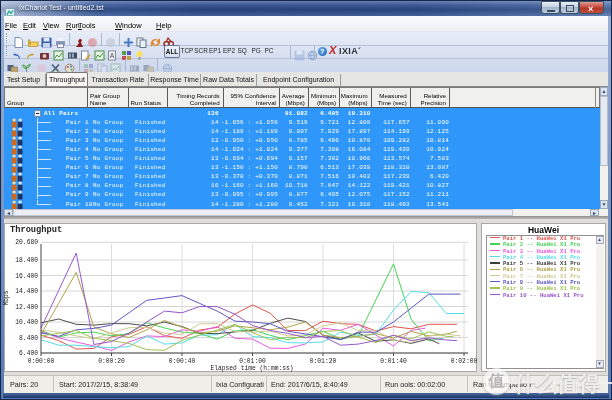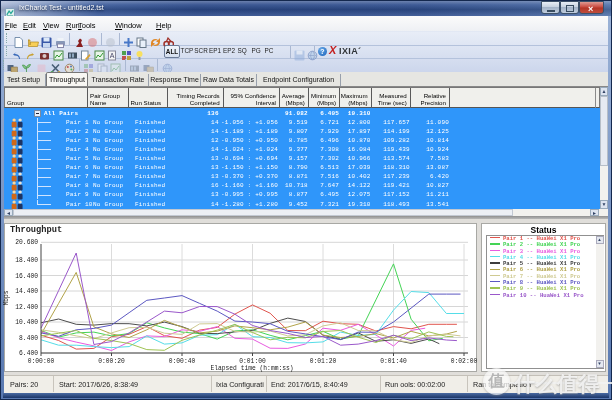--- a/index.html
+++ b/index.html
@@ -527,21 +527,21 @@
 <text x="323.0" y="362.5" text-anchor="middle" class="tick">0:01:20</text>
 <line x1="393.5" y1="353" x2="393.5" y2="356" stroke="#444" stroke-width="1"></line>
 <text x="393.5" y="362.5" text-anchor="middle" class="tick">0:01:40</text>
 <line x1="464.0" y1="353" x2="464.0" y2="356" stroke="#444" stroke-width="1"></line>
 <text x="464.0" y="362.5" text-anchor="middle" class="tick">0:02:00</text>
 <text x="252" y="369.5" text-anchor="middle" class="tick">Elapsed time (h:mm:ss)</text>
 <text x="8" y="298" text-anchor="middle" class="tick" transform="rotate(-90 8 298)">Mbps</text>
 </svg>
 
 <div style="position:absolute;left:481px;top:223px;width:125px;height:149px;background:#fff;border:1px solid #a8a8a4;box-sizing:border-box;"></div>
-<div style="position:absolute;left:481px;top:224.5px;width:125px;text-align:center;font:bold 8.5px 'Liberation Sans',sans-serif;color:#000;">Status</div>
+<div style="position:absolute;left:481px;top:224.5px;width:125px;text-align:center;font:bold 8.5px 'Liberation Sans',sans-serif;color:#000;">HuaWei</div>
 <div style="position:absolute;left:486px;top:234.5px;width:118px;height:134px;background:#fff;border:1px solid #909090;box-sizing:border-box;"></div>
 <div style="position:absolute;left:490px;top:237.2px;width:10px;height:1.2px;background:#e0554e;"></div>
 <div style="position:absolute;left:503px;top:235.0px;color:#e0554e;font:bold 5.6px 'Liberation Mono',monospace;white-space:pre;">Pair 1 -- HuaWei X1 Pro</div>
 <div style="position:absolute;left:490px;top:243.48px;width:10px;height:1.2px;background:#44d455;"></div>
 <div style="position:absolute;left:503px;top:241.28px;color:#44d455;font:bold 5.6px 'Liberation Mono',monospace;white-space:pre;">Pair 2 -- HuaWei X1 Pro</div>
 <div style="position:absolute;left:490px;top:249.76px;width:10px;height:1.2px;background:#e85ce0;"></div>
 <div style="position:absolute;left:503px;top:247.56px;color:#e85ce0;font:bold 5.6px 'Liberation Mono',monospace;white-space:pre;">Pair 3 -- HuaWei X1 Pro</div>
 <div style="position:absolute;left:490px;top:256.04px;width:10px;height:1.2px;background:#55dde8;"></div>
 <div style="position:absolute;left:503px;top:253.84px;color:#55dde8;font:bold 5.6px 'Liberation Mono',monospace;white-space:pre;">Pair 4 -- HuaWei X1 Pro</div>
 <div style="position:absolute;left:490px;top:262.32px;width:10px;height:1.2px;background:#3d3d3d;"></div>
@@ -556,21 +556,21 @@
 <div style="position:absolute;left:503px;top:285.24px;color:#9fc353;font:bold 5.6px 'Liberation Mono',monospace;white-space:pre;">Pair 9 -- HuaWei X1 Pro</div>
 <div style="position:absolute;left:490px;top:293.71999999999997px;width:10px;height:1.2px;background:#9a58ca;"></div>
 <div style="position:absolute;left:503px;top:291.52px;color:#9a58ca;font:bold 5.6px 'Liberation Mono',monospace;white-space:pre;">Pair 10 -- HuaWei X1 Pro</div>
 <div style="position:absolute;left:595.5px;top:235.5px;width:8px;height:132px;background:#f2f1ee;"></div>
 <div style="position:absolute;left:595.5px;top:235.5px;width:8px;height:8px;background:#e4e8f0;border:1px solid #aab;box-sizing:border-box;font-size:4.5px;text-align:center;line-height:6px;color:#346;">▲</div>
 <div style="position:absolute;left:595.5px;top:359.5px;width:8px;height:8px;background:#e4e8f0;border:1px solid #aab;box-sizing:border-box;font-size:4.5px;text-align:center;line-height:6px;color:#346;">▼</div>
 
 <div style="position:absolute;left:4px;top:375px;width:604px;height:18px;background:#f0eee8;border-top:1px solid #c4c0b8;box-sizing:border-box;font-size:7.5px;color:#222;"></div>
 <div style="position:absolute;left:10px;top:380px;font-size:7.2px;color:#222;">Pairs: 20</div>
 <div style="position:absolute;left:53px;top:376px;width:1px;height:16px;background:#c8c4bc;"></div>
-<div style="position:absolute;left:59px;top:380px;font-size:7.2px;color:#222;">Start: 2017/6/26, 8:38:49</div>
+<div style="position:absolute;left:59px;top:380px;font-size:7.2px;color:#222;">Start: 2017/2/15, 8:38:49</div>
 <div style="position:absolute;left:211px;top:376px;width:1px;height:16px;background:#c8c4bc;"></div>
 <div style="position:absolute;left:216px;top:380px;width:48px;overflow:hidden;white-space:nowrap;font-size:7.2px;color:#222;">Ixia Configuratio</div>
 <div style="position:absolute;left:266px;top:376px;width:1px;height:16px;background:#c8c4bc;"></div>
 <div style="position:absolute;left:271px;top:380px;font-size:7.2px;color:#222;">End: 2017/6/15, 8:40:49</div>
 <div style="position:absolute;left:380px;top:376px;width:1px;height:16px;background:#c8c4bc;"></div>
 <div style="position:absolute;left:385px;top:380px;font-size:7.2px;color:#222;">Run ools: 00:02:00</div>
 <div style="position:absolute;left:467px;top:376px;width:1px;height:16px;background:#c8c4bc;"></div>
 <div style="position:absolute;left:473px;top:380px;font-size:7.2px;color:#222;">Ran to completion</div>
 
 <div style="position:absolute;left:483px;top:368px;width:27px;height:27px;border-radius:50%;background:radial-gradient(circle,rgba(252,252,252,0.72) 55%,rgba(230,230,230,0.68));box-shadow:0 1px 2px rgba(120,120,120,0.45);text-align:center;font:bold 16px 'Liberation Sans',sans-serif;color:rgba(175,175,175,0.9);line-height:26px;">值</div>

